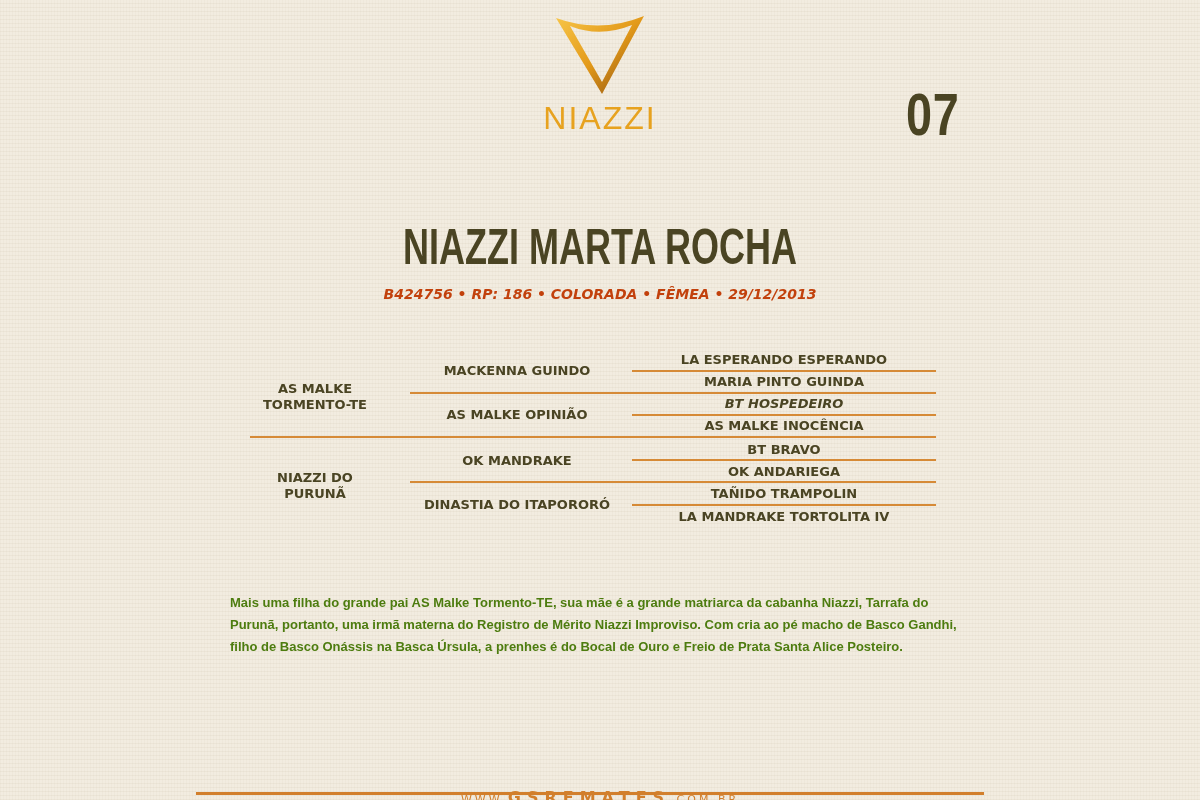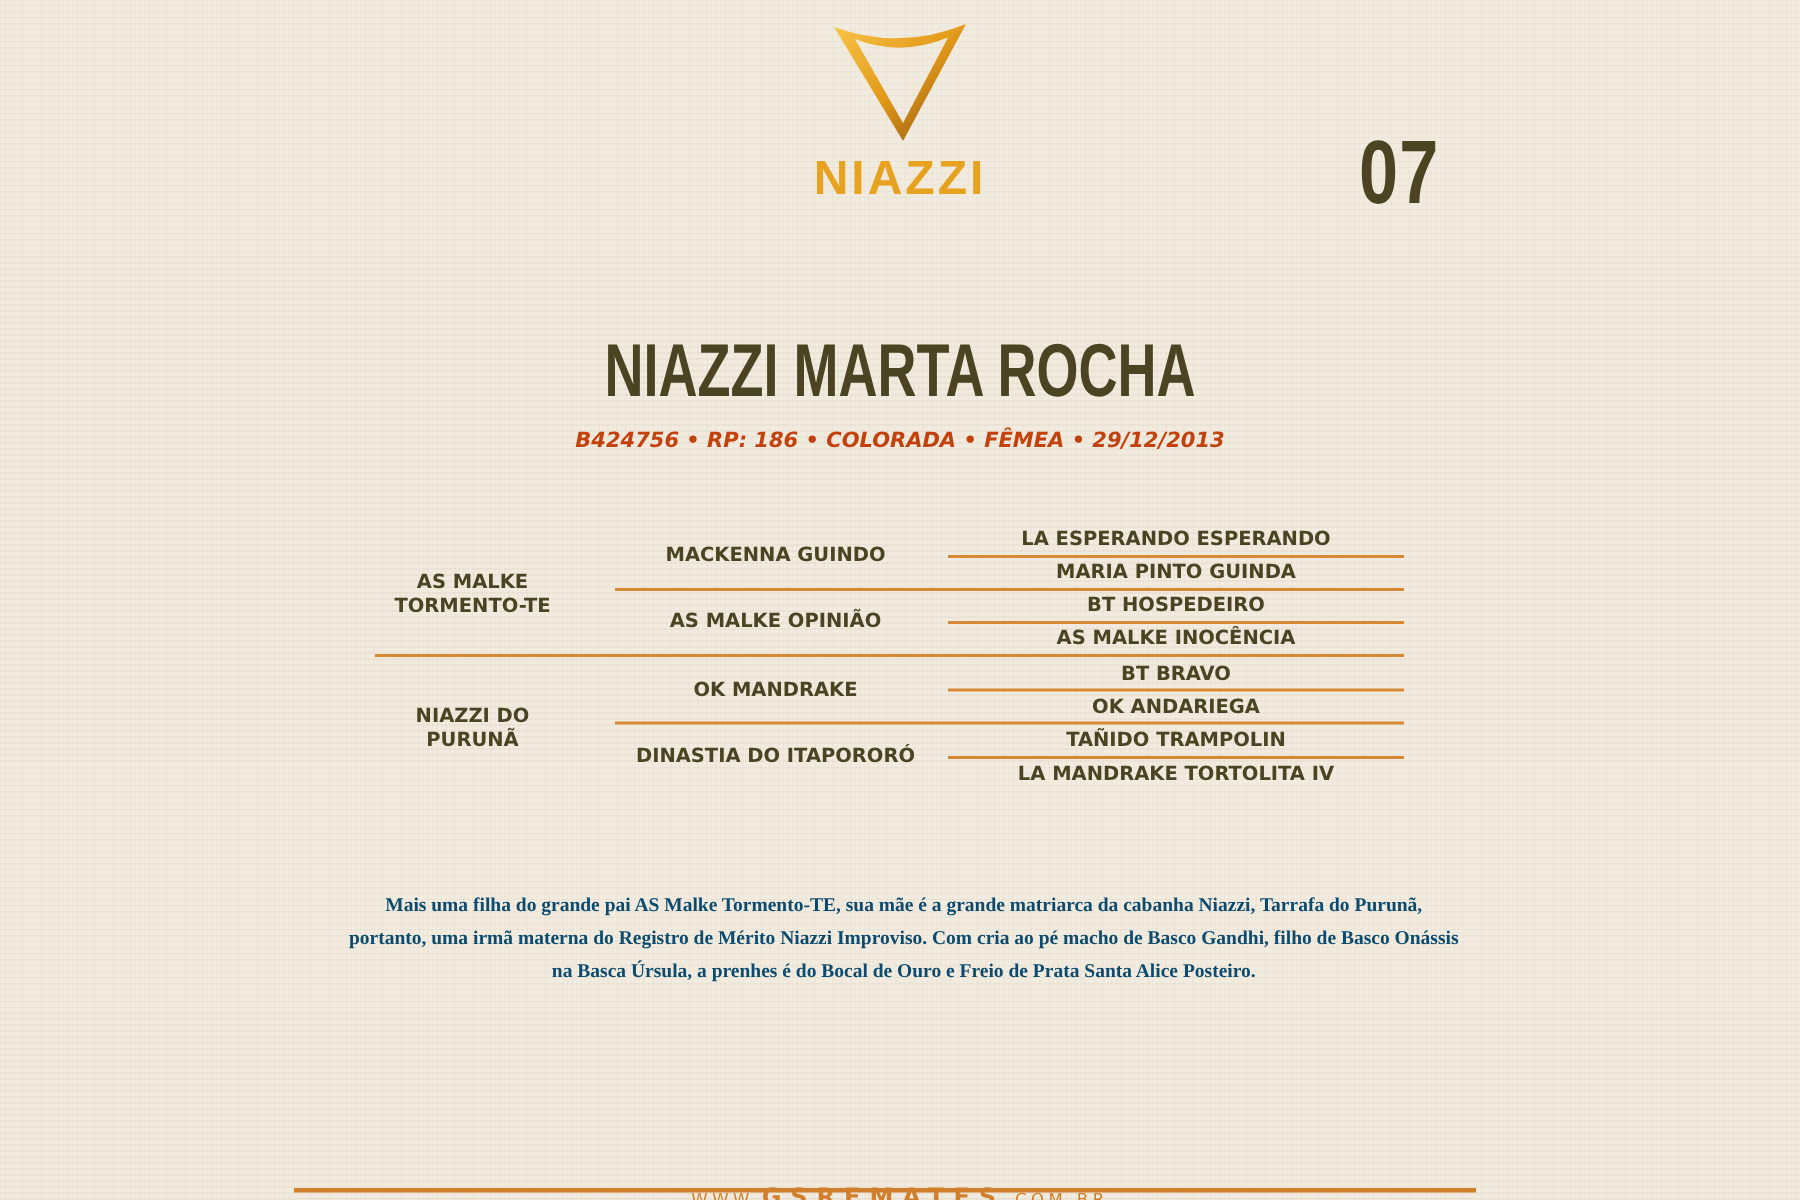--- a/index.html
+++ b/index.html
@@ -4,28 +4,28 @@
 <style>
   html,body{margin:0;padding:0;}
   body{width:1200px;height:800px;position:relative;overflow:hidden;
     background-color:#f2ece0;
     background-image:
       repeating-linear-gradient(0deg, rgba(180,165,135,0.10) 0px, rgba(180,165,135,0.10) 1px, transparent 1px, transparent 4px),
       repeating-linear-gradient(90deg, rgba(180,165,135,0.06) 0px, rgba(180,165,135,0.06) 1px, transparent 1px, transparent 3px);
     font-family:"DejaVu Sans", sans-serif;color:#4a4423;}
   .logo{position:absolute;left:500px;top:12px;width:200px;height:140px;text-align:center;}
   .logo svg{display:block;margin:0 auto;}
-  .logo-name{position:absolute;left:0;right:0;top:88px;font-family:"Liberation Sans",sans-serif;font-weight:bold;font-size:32px;letter-spacing:2px;color:#e7a21f;}
+  .logo-name{position:absolute;left:0;right:0;top:88px;font-family:"Liberation Sans",sans-serif;font-weight:normal;font-size:32px;letter-spacing:2px;color:#e7a21f;}
   .logo-tag{position:absolute;left:0;right:0;top:122px;font-family:"DejaVu Serif",serif;font-style:italic;font-size:17px;color:#4a4423;}
   .lot{position:absolute;left:906px;top:80px;font-family:"Liberation Sans",sans-serif;font-weight:bold;font-size:60px;color:#4a4423;transform:scaleX(0.78);transform-origin:left top;letter-spacing:1px;}
   .title{position:absolute;left:0;right:0;top:218px;text-align:center;font-family:"Liberation Sans",sans-serif;font-weight:bold;font-size:50px;color:#4a4423;transform:scaleX(0.72);letter-spacing:0px;}
   .subtitle{position:absolute;left:0;right:0;top:286px;text-align:center;font-family:"DejaVu Sans",sans-serif;font-weight:bold;font-style:italic;font-size:14px;color:#c2410c;}
   .ped-text{position:absolute;font-family:"DejaVu Sans",sans-serif;font-weight:bold;font-size:13px;color:#4a4423;text-align:center;white-space:nowrap;line-height:16px;}
   .line{position:absolute;height:2px;background:#d68a36;}
-  .desc{position:absolute;left:230px;top:592px;width:745px;font-family:Liberation Serif, serif;font-weight:bold;font-size:13px;line-height:22px;color:#0c4a6e;text-align:center;}
+  .desc{position:absolute;left:230px;top:592px;width:745px;font-family:Liberation Sans, sans-serif;font-weight:bold;font-size:13px;line-height:22px;color:#4d7c0f;}
   .footer-url{position:absolute;left:0;right:0;top:788px;text-align:center;font-family:"DejaVu Sans",sans-serif;font-size:11px;letter-spacing:3px;color:#d27f2c;}
   .footer-url b{font-size:16px;letter-spacing:6px;}
   .footer-line{position:absolute;left:196px;top:792px;width:788px;height:3px;background:#d27f2c;}
 </style>
 </head>
 <body>
 
 <div class="logo">
   <svg width="96" height="86" viewBox="0 0 96 86">
     <defs>
@@ -56,21 +56,21 @@
     <div>PURUNÃ</div>
   </div>
 
   <div class="ped-text" style="left:410px;top:363px;width:214px;">MACKENNA GUINDO</div>
   <div class="ped-text" style="left:410px;top:407px;width:214px;">AS MALKE OPINIÃO</div>
   <div class="ped-text" style="left:410px;top:453px;width:214px;">OK MANDRAKE</div>
   <div class="ped-text" style="left:410px;top:497px;width:214px;">DINASTIA DO ITAPORORÓ</div>
 
   <div class="ped-text" style="left:632px;top:352px;width:304px;">LA ESPERANDO ESPERANDO</div>
   <div class="ped-text" style="left:632px;top:374px;width:304px;">MARIA PINTO GUINDA</div>
-  <div class="ped-text" style="left:632px;top:396px;width:304px;">BT HOSPEDEIRO</div>
+  <div class="ped-text" style="left:632px;top:396px;width:304px;font-style:italic;">BT HOSPEDEIRO</div>
   <div class="ped-text" style="left:632px;top:418px;width:304px;">AS MALKE INOCÊNCIA</div>
   <div class="ped-text" style="left:632px;top:442px;width:304px;">BT BRAVO</div>
   <div class="ped-text" style="left:632px;top:464px;width:304px;">OK ANDARIEGA</div>
   <div class="ped-text" style="left:632px;top:486px;width:304px;">TAÑIDO TRAMPOLIN</div>
   <div class="ped-text" style="left:632px;top:509px;width:304px;">LA MANDRAKE TORTOLITA IV</div>
 
   <div class="line" style="left:632px;top:370px;width:304px;"></div>
   <div class="line" style="left:410px;top:392px;width:526px;"></div>
   <div class="line" style="left:632px;top:414px;width:304px;"></div>
   <div class="line" style="left:250px;top:436px;width:686px;"></div>

